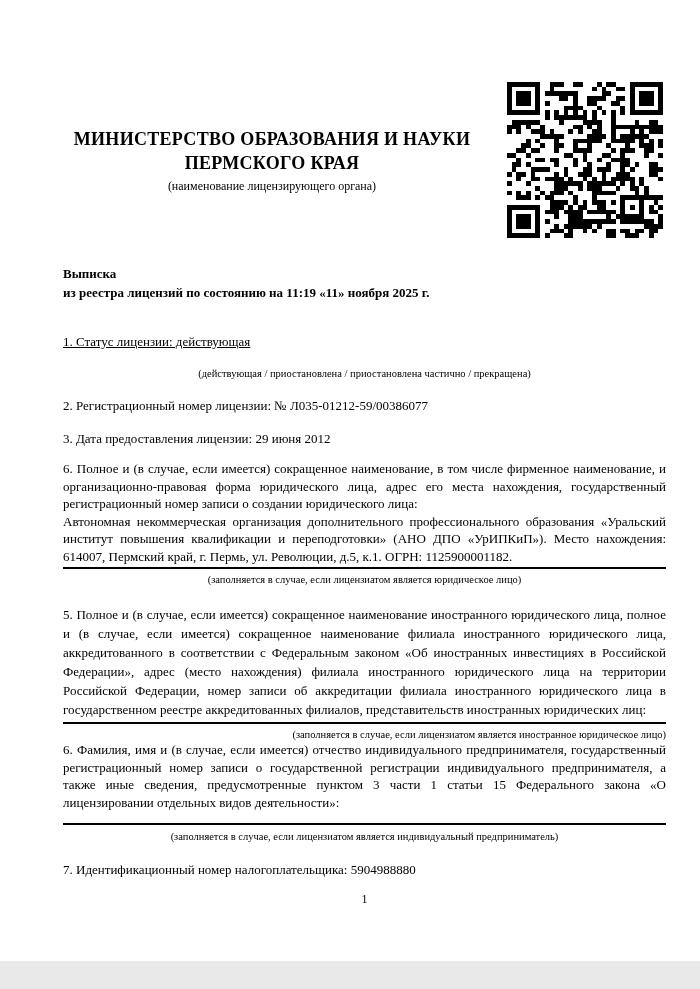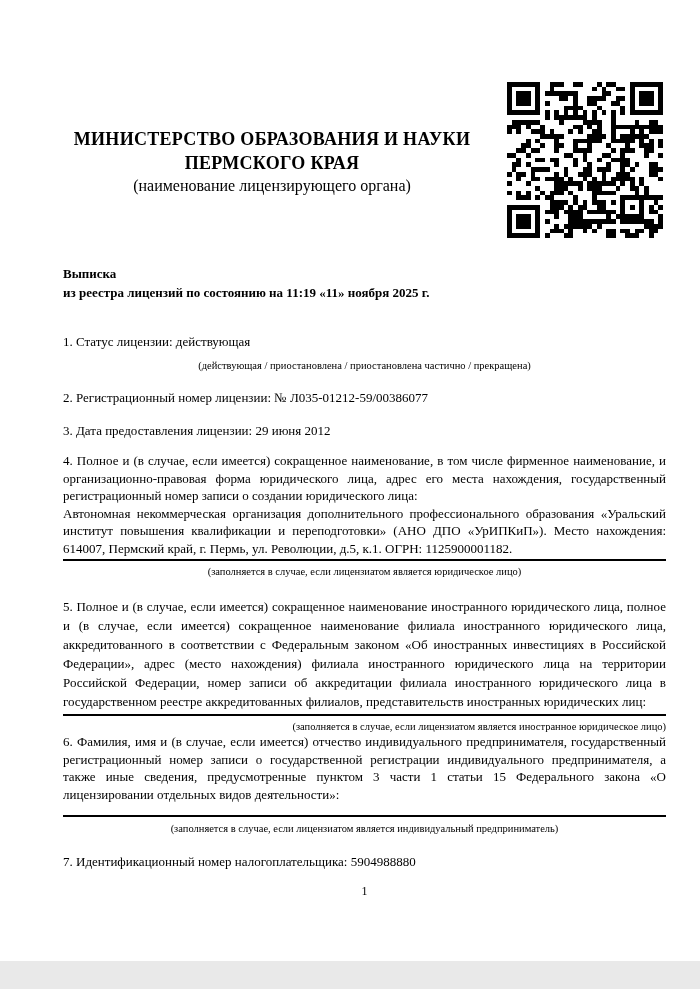--- a/index.html
+++ b/index.html
@@ -20,21 +20,21 @@
     text-align:center;
   }
   .ministry-line{
     font-size:18px;
     font-weight:bold;
     line-height:24px;
     letter-spacing:.3px;
     white-space:nowrap;
   }
   .ministry-caption{
-    font-size:16px;
+    font-size:12px;
     line-height:12px;
     margin-top:5px;
   }
   .qr{
     position:absolute;
     left:507px;top:82px;
     width:156px;height:156px;
   }
   .qr svg{display:block;width:156px;height:156px;shape-rendering:crispEdges;}
   .doc-title{
@@ -56,22 +56,22 @@
   .para.loose{line-height:19px;}
   .cap{
     font-size:10.5px;
     line-height:13px;
     text-align:center;
   }
   .rule{
     height:0;
     border-bottom:2px solid #000;
   }
-  .m-item1{margin-top:31px;}
-  .m-cap1{margin-top:9px;}
+  .m-item1{margin-top:31px;text-decoration:underline;}
+  .m-cap1{margin-top:17px;}
   .m-item2{margin-top:17px;font-family:Liberation Serif, serif;}
   .m-item3{margin-top:16px;}
   .m-item4{margin-top:13px;}
   .m-rule4{margin-top:2px;}
   .m-cap4{margin-top:4px;}
   .m-item5{margin-top:19px;}
   .m-rule5{margin-top:3px;}
   .m-cap5{margin-top:4px;text-align:right;}
   .m-item6{margin-top:0;}
   .m-rule6{margin-top:12px;}
@@ -632,21 +632,21 @@
     <div>из реестра лицензий по состоянию на 11:19 «11» ноября 2025 г.</div>
   </div>
 
   <div class="item m-item1">1. Статус лицензии: действующая</div>
   <div class="cap m-cap1">(действующая / приостановлена / приостановлена частично / прекращена)</div>
 
   <div class="item m-item2">2. Регистрационный номер лицензии: № Л035-01212-59/00386077</div>
 
   <div class="item m-item3">3. Дата предоставления лицензии: 29 июня 2012</div>
 
-  <div class="para m-item4">4. Полное и (в случае, если имеется) сокращенное наименование, в том числе фирменное наименование, и организационно-правовая форма юридического лица, адрес его места нахождения, государственный регистрационный номер записи о создании юридического лица:</div>
+  <div class="para m-item4">6. Полное и (в случае, если имеется) сокращенное наименование, в том числе фирменное наименование, и организационно-правовая форма юридического лица, адрес его места нахождения, государственный регистрационный номер записи о создании юридического лица:</div>
   <div class="para">Автономная некоммерческая организация дополнительного профессионального образования «Уральский институт повышения квалификации и переподготовки» (АНО ДПО «УрИПКиП»). Место нахождения: 614007, Пермский край, г. Пермь, ул. Революции, д.5, к.1. ОГРН: 1125900001182.</div>
   <div class="rule m-rule4"></div>
   <div class="cap m-cap4">(заполняется в случае, если лицензиатом является юридическое лицо)</div>
 
   <div class="para loose m-item5">5. Полное и (в случае, если имеется) сокращенное наименование иностранного юридического лица, полное и (в случае, если имеется) сокращенное наименование филиала иностранного юридического лица, аккредитованного в соответствии с Федеральным законом «Об иностранных инвестициях в Российской Федерации», адрес (место нахождения) филиала иностранного юридического лица на территории Российской Федерации, номер записи об аккредитации филиала иностранного юридического лица в государственном реестре аккредитованных филиалов, представительств иностранных юридических лиц:</div>
   <div class="rule m-rule5"></div>
   <div class="cap m-cap5">(заполняется в случае, если лицензиатом является иностранное юридическое лицо)</div>
 
   <div class="para m-item6">6. Фамилия, имя и (в случае, если имеется) отчество индивидуального предпринимателя, государственный регистрационный номер записи о государственной регистрации индивидуального предпринимателя, а также иные сведения, предусмотренные пунктом 3 части 1 статьи 15 Федерального закона «О лицензировании отдельных видов деятельности»:</div>
   <div class="rule m-rule6"></div>

